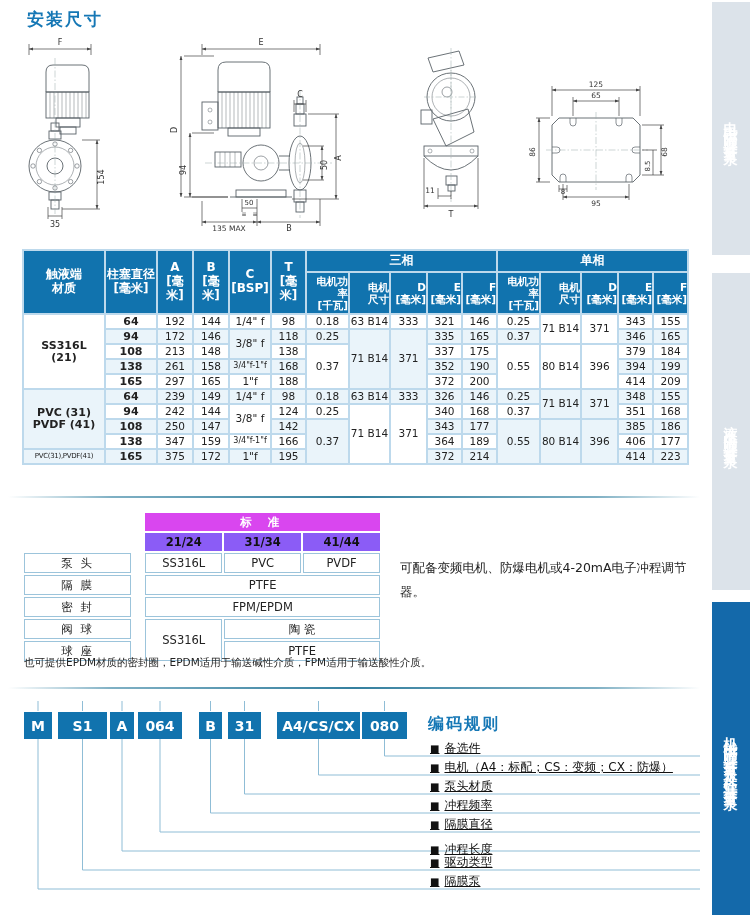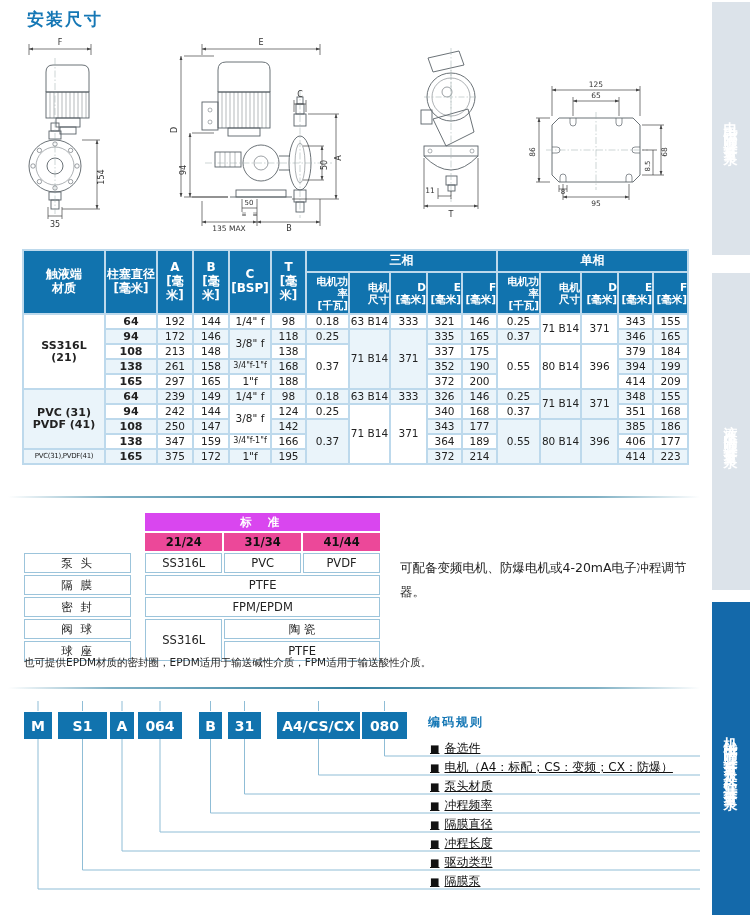--- a/index.html
+++ b/index.html
@@ -36,35 +36,35 @@
   #dimtbl .hr1 th{height:18px;font-size:12px;}
   #dimtbl .hr2 th{height:38px;text-align:right;}
   #dimtbl td.dia{font-weight:bold;font-size:11px;}
   #dimtbl td.mat{font-weight:bold;font-size:11px;white-space:pre-line;background:#fff;}
   #dimtbl td.small{font-size:8px;}
   #dimtbl td.tiny{font-size:7px;letter-spacing:-0.3px;}
   
   #stdtbl{position:absolute;left:22px;top:511px;border-spacing:2px;table-layout:fixed;width:360px;}
   #stdtbl th,#stdtbl td{font-size:11.5px;text-align:center;height:18px;padding:0;}
   #stdtbl th.main{background:#d946ef;color:#fff;font-weight:bold;letter-spacing:6px;}
-  #stdtbl th.sub{background:#ec4899;color:#111;font-weight:bold;}
+  #stdtbl th.sub{background:#8b5cf6;color:#111;font-weight:bold;}
   #stdtbl td{background:#fff;border:1px solid #9cc4db;}
   #stdtbl td.lbl{letter-spacing:2px;}
   #stdtbl td.blank{background:transparent;border:none;}
   .std-note{position:absolute;left:24px;top:656px;font-size:10.5px;color:#222;}
   
   .options{position:absolute;left:400px;top:556px;width:300px;}
   .options h3{margin:0 0 8px 0;font-size:16px;font-weight:bold;color:#1577b5;letter-spacing:1px;}
   .options p{margin:0;font-size:12.5px;line-height:1.9;color:#222;}
   
   #coding{position:absolute;left:22px;top:700px;width:690px;height:210px;}
   #coding svg{position:absolute;left:0;top:0;}
   .code-box{position:absolute;top:12px;height:27px;background:#1173ae;color:#fff;font-weight:bold;
     font-size:14px;display:flex;align-items:center;justify-content:center;}
-  .code-title{position:absolute;left:406px;top:14px;font-size:12px;font-weight:bold;color:#1577b5;letter-spacing:2px;}
+  .code-title{position:absolute;left:406px;top:14px;font-size:16px;font-weight:bold;color:#1577b5;letter-spacing:2px;}
   .code-label{position:absolute;left:408px;height:16px;font-size:12px;color:#111;white-space:nowrap;text-decoration:underline;}
   .code-label .blt{font-size:10px;margin-right:5px;}
 </style>
 </head>
 <body>
 
 <div class="page-title">安装尺寸</div>
 
 <div class="side-tab" id="side1">
   <span class="vtext">电磁隔膜计量泵</span>
@@ -526,16 +526,16 @@
   <div class="code-box" style="left:206px;width:33px">31</div>
   <div class="code-box" style="left:255px;width:83px">A4/CS/CX</div>
   <div class="code-box" style="left:340px;width:45px">080</div>
   <div class="code-title">编码规则</div>
 
   <div class="code-label" style="top:40px"><span class="blt">■</span><span>备选件</span></div>
   <div class="code-label" style="top:59px"><span class="blt">■</span><span>电机（A4：标配；CS：变频；CX：防爆）</span></div>
   <div class="code-label" style="top:78px"><span class="blt">■</span><span>泵头材质</span></div>
   <div class="code-label" style="top:97px"><span class="blt">■</span><span>冲程频率</span></div>
   <div class="code-label" style="top:116px"><span class="blt">■</span><span>隔膜直径</span></div>
-  <div class="code-label" style="top:135px"><span class="blt">■</span><span>冲程长度</span></div>
+  <div class="code-label" style="top:141px"><span class="blt">■</span><span>冲程长度</span></div>
   <div class="code-label" style="top:154px"><span class="blt">■</span><span>驱动类型</span></div>
   <div class="code-label" style="top:173px"><span class="blt">■</span><span>隔膜泵</span></div>
 </div>
 
 </body></html>

